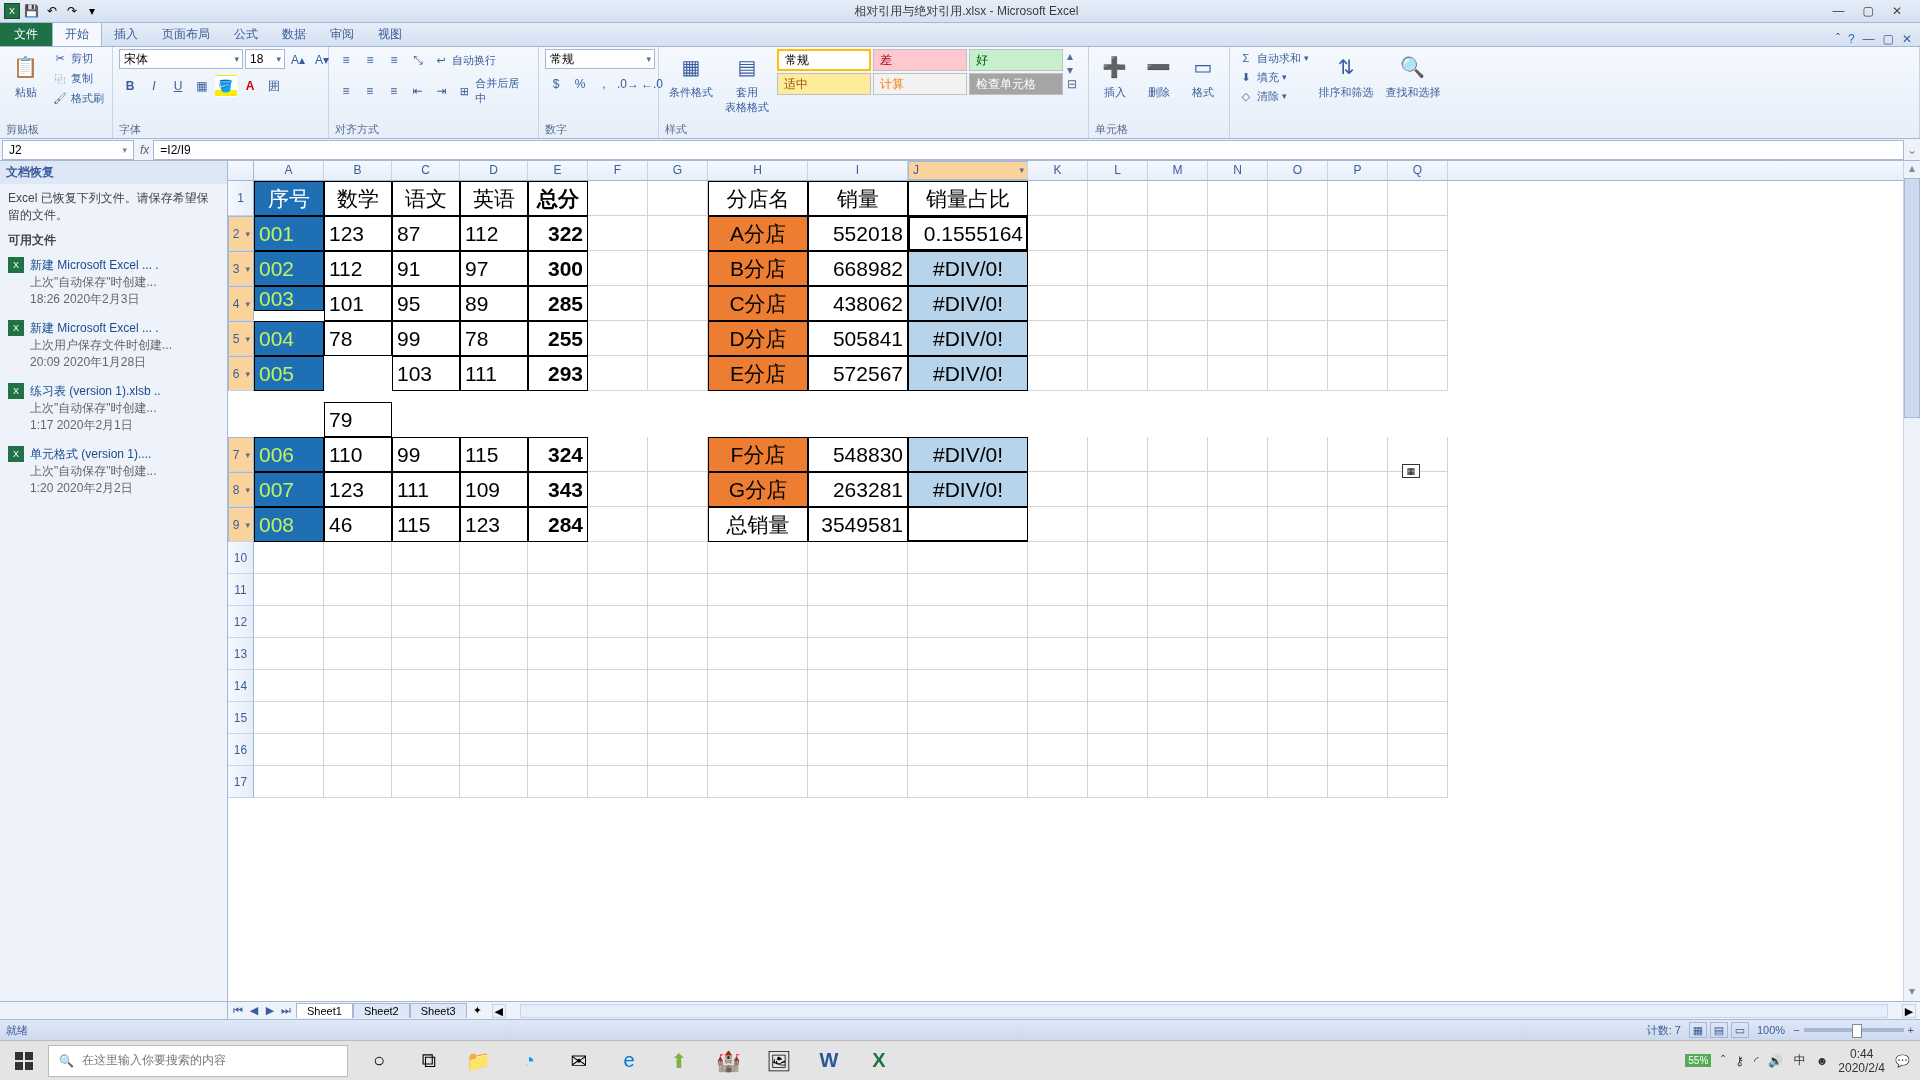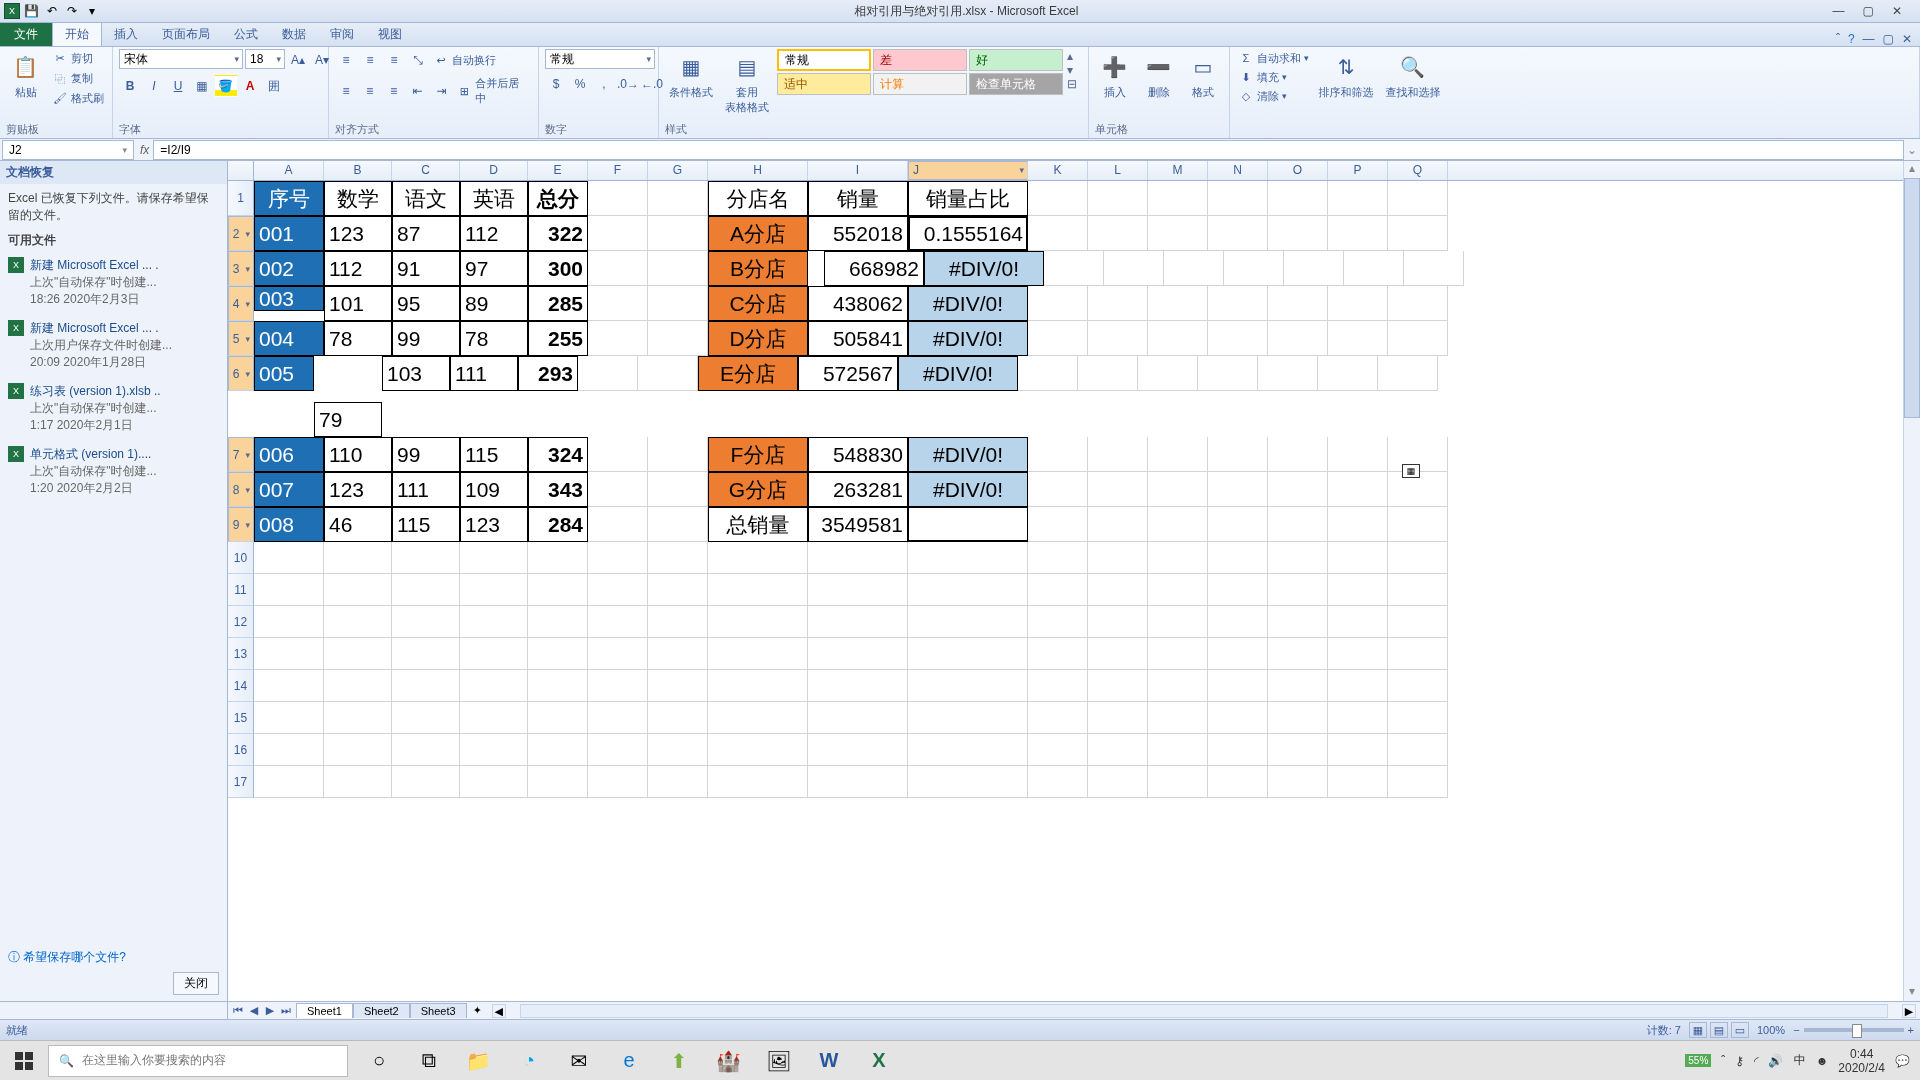--- a/index.html
+++ b/index.html
@@ -56,21 +56,21 @@
 
 .gridwrap{ flex:1; display:flex; flex-direction:column; position:relative;}
 .colhdrs{ display:flex; background:linear-gradient(#f5f9fe,#e6eef9); border-bottom:1px solid #9eb6d8;}
 .corner{ width:26px; height:19px; border-right:1px solid #9eb6d8; background:linear-gradient(#f5f9fe,#e6eef9);}
 .colh{ height:19px; border-right:1px solid #c4d4ea; text-align:center; color:#3b5d9b; font-size:12px; line-height:19px;}
 .rows{ flex:1; overflow:hidden;}
 .row{ display:flex;}
 .rowh{ width:26px; border-right:1px solid #9eb6d8; border-bottom:1px solid #c4d4ea; background:linear-gradient(to right,#f5f9fe,#e6eef9); text-align:center; color:#3b5d9b; font-size:12px; display:flex; align-items:center; justify-content:center;}
 .cell{ border-right:1px solid #d4d4d4; border-bottom:1px solid #d4d4d4; padding:0 4px; display:flex; align-items:center; font-size:21px; overflow:hidden; white-space:nowrap;}
 .hcell{ background:#fff; border:1px solid #000; font-weight:normal; justify-content:center;}
-.blue{ background:#1f6fb5; color:#ffffff; border:1px solid #000;}
+.blue{ background:#1f6fb5; color:#bef264; border:1px solid #000;}
 .orange{ background:#ed7d31; color:#000; border:1px solid #000; justify-content:center;}
 .lborder{ border:1px solid #000;}
 .rnum{ justify-content:flex-end;}
 .selcell{ background:#b8d4ea; border:1px solid #000; justify-content:center;}
 .jsel{ outline:2px solid #000; outline-offset:-2px;}
 .rowh.sel{ background:#f9d39a;}
 .colh.sel{ background:#f9d39a;}
 
 
 .sheetbar{ height:18px; background:#eef3fb; border-top:1px solid #a6b8d4; display:flex; align-items:center; font-size:11px;}
@@ -381,24 +381,20 @@
         </div>
         <div class="recitem">
           <div class="ic">X</div>
           <div class="txt">
             <div>单元格式 (version 1)....</div>
             <div>上次"自动保存"时创建...</div>
             <div>1:20 2020年2月2日</div>
           </div>
         </div>
       </div>
-    <div class="footer">
-      <a href="#"><span style="color:#1a6fd6">ⓘ </span><span>希望保存哪个文件?</span></a>
-      <div class="closebtn">关闭</div>
-    </div>
   </div>
 
   <div class="gridwrap">
     <div class="colhdrs" id="colhdrs">
       <div class="corner"></div>
     <div class="colh" style="width: 70px;">A</div>
         <div class="colh" style="width: 68px;">B</div>
         <div class="colh" style="width: 68px;">C</div>
         <div class="colh" style="width: 68px;">D</div>
         <div class="colh" style="width: 60px;">E</div>
@@ -459,21 +455,21 @@
         <div class="row">
           <div class="rowh sel" style="height: 35px;">3</div>
           <div class="cell blue" style="width: 70px; height: 35px;">002</div>
           <div class="cell lborder" style="width: 68px; height: 35px;">112</div>
           <div class="cell lborder" style="width: 68px; height: 35px;">91</div>
           <div class="cell lborder" style="width: 68px; height: 35px;">97</div>
           <div class="cell lborder rnum" style="width: 60px; height: 35px; font-weight: bold;">300</div>
           <div class="cell" style="width: 60px; height: 35px;"></div>
           <div class="cell" style="width: 60px; height: 35px;"></div>
           <div class="cell orange" style="width: 100px; height: 35px;">B分店</div>
-          <div class="cell lborder rnum" style="width: 100px; height: 35px; margin-left: 16px;">668982</div>
+          <div class="cell lborder rnum" style="width: 100px; height: 35px;">668982</div>
           <div class="cell selcell" style="width: 120px; height: 35px;">#DIV/0!</div>
           <div class="cell" style="width: 60px; height: 35px;"></div>
           <div class="cell" style="width: 60px; height: 35px;"></div>
           <div class="cell" style="width: 60px; height: 35px;"></div>
           <div class="cell" style="width: 60px; height: 35px;"></div>
           <div class="cell" style="width: 60px; height: 35px;"></div>
           <div class="cell" style="width: 60px; height: 35px;"></div>
           <div class="cell" style="width: 60px; height: 35px;"></div>
         </div>
         <div class="row">
@@ -511,21 +507,21 @@
           <div class="cell" style="width: 60px; height: 35px;"></div>
           <div class="cell" style="width: 60px; height: 35px;"></div>
           <div class="cell" style="width: 60px; height: 35px;"></div>
           <div class="cell" style="width: 60px; height: 35px;"></div>
           <div class="cell" style="width: 60px; height: 35px;"></div>
           <div class="cell" style="width: 60px; height: 35px;"></div>
           <div class="cell" style="width: 60px; height: 35px;"></div>
         </div>
         <div class="row">
           <div class="rowh sel" style="height: 35px;">6</div>
-          <div class="cell blue" style="width: 60px; height: 35px;">005</div>
+          <div class="cell blue" style="width: 70px; height: 35px;">005</div>
           <div class="cell lborder" style="width: 68px; height: 35px; margin-top: 46px;">79</div>
           <div class="cell lborder" style="width: 68px; height: 35px;">103</div>
           <div class="cell lborder" style="width: 68px; height: 35px;">111</div>
           <div class="cell lborder rnum" style="width: 60px; height: 35px; font-weight: bold;">293</div>
           <div class="cell" style="width: 60px; height: 35px;"></div>
           <div class="cell" style="width: 60px; height: 35px;"></div>
           <div class="cell orange" style="width: 100px; height: 35px;">E分店</div>
           <div class="cell lborder rnum" style="width: 100px; height: 35px;">572567</div>
           <div class="cell selcell" style="width: 120px; height: 35px;">#DIV/0!</div>
           <div class="cell" style="width: 60px; height: 35px;"></div>

